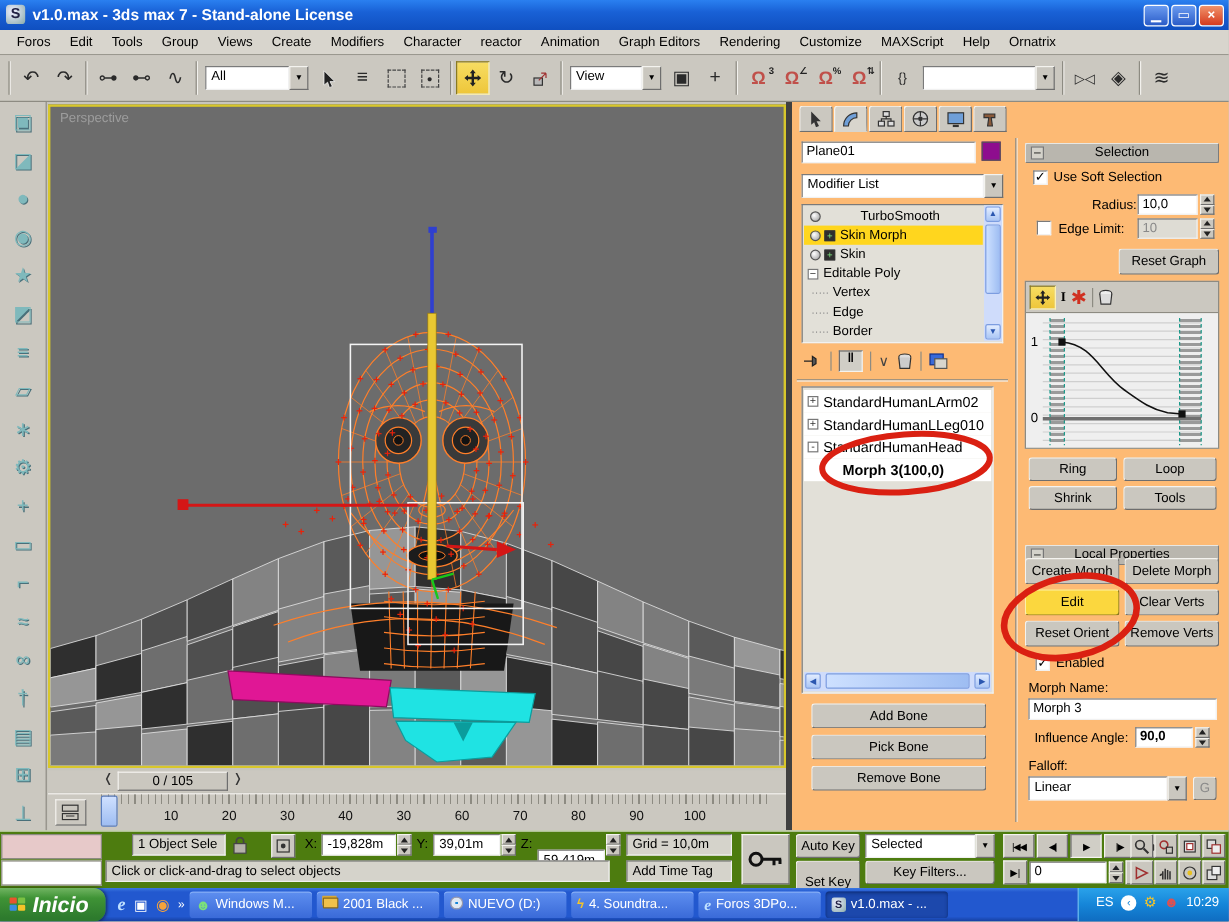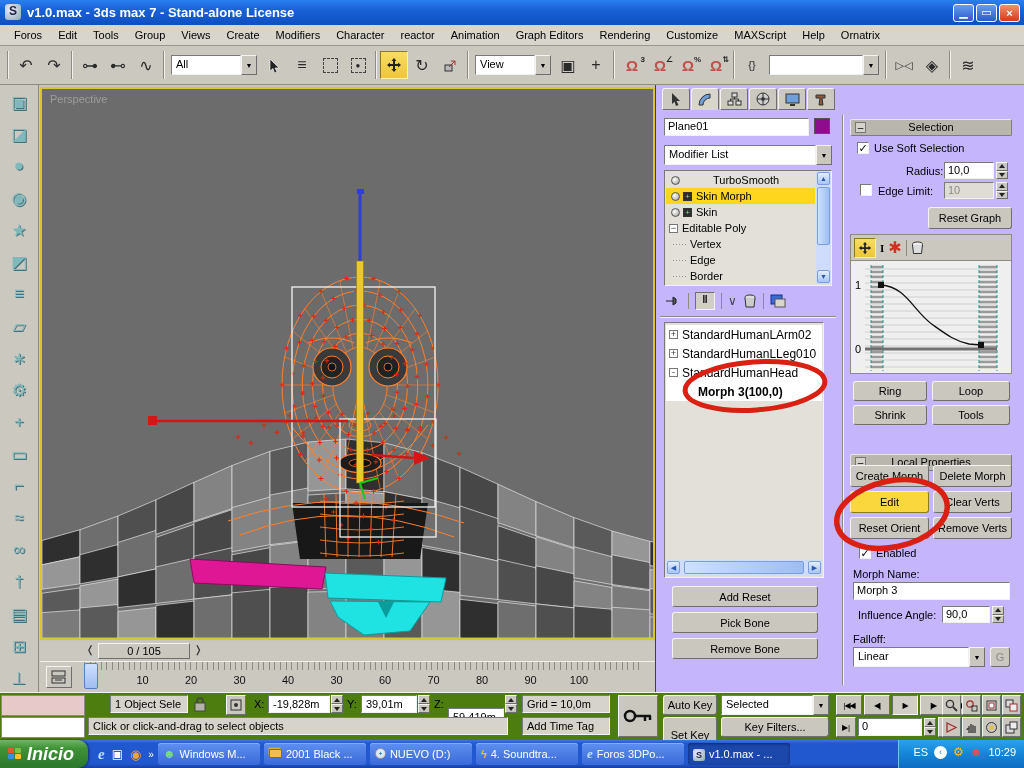--- a/index.html
+++ b/index.html
@@ -45,21 +45,21 @@
   .lt-btn { width:30px; height:30px; margin:2px auto; display:flex; align-items:center; justify-content:center;
             font-size:17px; color:#7fb9bc; text-shadow:1px 1px 0 #49707a; }
   
   #viewport { left:40px; top:87px; width:615px; height:553px; background:#6c6c6c; border:2px solid #d8c72b; }
   #vp-label { left:50px; top:93px; color:#9d9d9d; font-size:11px; }
   
   #timeslider { left:40px; top:642px; width:615px; height:18px; background:#cbc8c0; display:flex; align-items:center; }
   #trackbar { left:40px; top:661px; width:615px; height:31px; background:#cbc8c0; border-top:1px solid #f2f1ed; }
   .tick-num { position:absolute; top:12px; font-size:11px; color:#111; transform:translateX(-50%); }
   
-  #cmdpanel { left:655px; top:85px; width:369px; height:607px; background:#c4b5fd; border-left:1px solid #404040; }
+  #cmdpanel { left:655px; top:85px; width:369px; height:607px; background:#fdba74; border-left:5px solid #404040; }
   .cp-tab { width:28px; height:22px; border:1px solid; border-color:#f4f3ef #6e6e6e #6e6e6e #f4f3ef;
             border-radius:3px 3px 0 0; display:flex; align-items:center; justify-content:center; background:#cbc8c0; }
   .cp-tab.active { background:#d8d5cd; border-bottom-color:#d8d5cd; }
   .list { border:1px solid; border-color:#7a7a7a #f1f1f1 #f1f1f1 #7a7a7a; background:#e2e0d8; }
   .stack-row { height:16px; display:flex; align-items:center; font-size:11px; }
   .stack-row.sel { background:#ffd61e; }
   .bulb { width:9px; height:9px; border-radius:50%; background:radial-gradient(circle at 35% 35%,#fff,#9a9a9a);
           border:1px solid #555; margin:0 3px 0 5px; }
   .plusbox { width:9px; height:9px; border:1px solid #333; background:#2e2e2e; color:#7fe37f; font-size:8px;
              line-height:7px; text-align:center; margin-right:4px; }
@@ -766,21 +766,21 @@
           <span style="font-weight: bold; margin-left: 32px;">Morph 3(100,0)</span>
         </div>
       </div>
     <div class="abs xpbar" style="left:1px;bottom:1px;right:1px;height:16px;">
       <div class="xparrow abs" style="left:1px;top:1px;width:13px;height:13px;">◀</div>
       <div class="xpthumb abs" style="left:18px;top:1px;right:18px;height:13px;"></div>
       <div class="xparrow abs" style="right:1px;top:1px;width:13px;height:13px;">▶</div>
     </div>
   </div>
 
-  <div class="abs cbtn" style="left:16px;top:501px;width:146px;height:21px;">Add Reset</div>
+  <div class="abs cbtn" style="left:16px;top:501px;width:146px;height:21px;">Add Bone</div>
   <div class="abs cbtn" style="left:16px;top:527px;width:146px;height:21px;">Pick Bone</div>
   <div class="abs cbtn" style="left:16px;top:553px;width:146px;height:21px;">Remove Bone</div>
 
   <div class="abs" style="left:186px;top:30px;height:570px;border-left:1px solid #8d8b82;border-right:1px solid #f2f1ed;"></div>
 
   <div class="abs rollout" style="left:194px;top:34px;width:162px;">
     <span class="minus">–</span><span>Selection</span>
   </div>
   <div class="abs" style="left:201px;top:57px;display:flex;gap:5px;align-items:center;">
     <span class="checkbox">✓</span>
@@ -911,21 +911,21 @@
   <div class="abs cbtn" style="left:194px;top:432px;width:79px;height:22px;">Reset Orient</div>
   <div class="abs cbtn" style="left:277px;top:432px;width:79px;height:22px;">Remove Verts</div>
 
   <div class="abs" style="left:203px;top:462px;display:flex;gap:5px;align-items:center;">
     <span class="checkbox">✓</span>
     <span>Enabled</span>
   </div>
   <span class="abs" style="left:197px;top:483px;">Morph Name:</span>
   <div class="abs field white" style="left:197px;top:497px;width:157px;height:18px;"><span>Morph 3</span></div>
   <span class="abs" style="left:202px;top:524px;">Influence Angle:</span>
-  <div class="abs field white" style="left:286px;top:521px;width:48px;height:17px;"><span>90,0</span></div>
+  <div class="abs field white" style="left:286px;top:521px;width:48px;height:17px;font-weight:bold;"><span>90,0</span></div>
   <div class="abs spin" style="left:336px;top:521px;height:17px;">
       <div>
         <span class="tri-up"></span>
       </div>
       <div>
         <span class="tri-dn"></span>
       </div>
     </div>
   <span class="abs" style="left:197px;top:548px;">Falloff:</span>
   <div class="abs dd" style="left:197px;top:562px;width:132px;">

